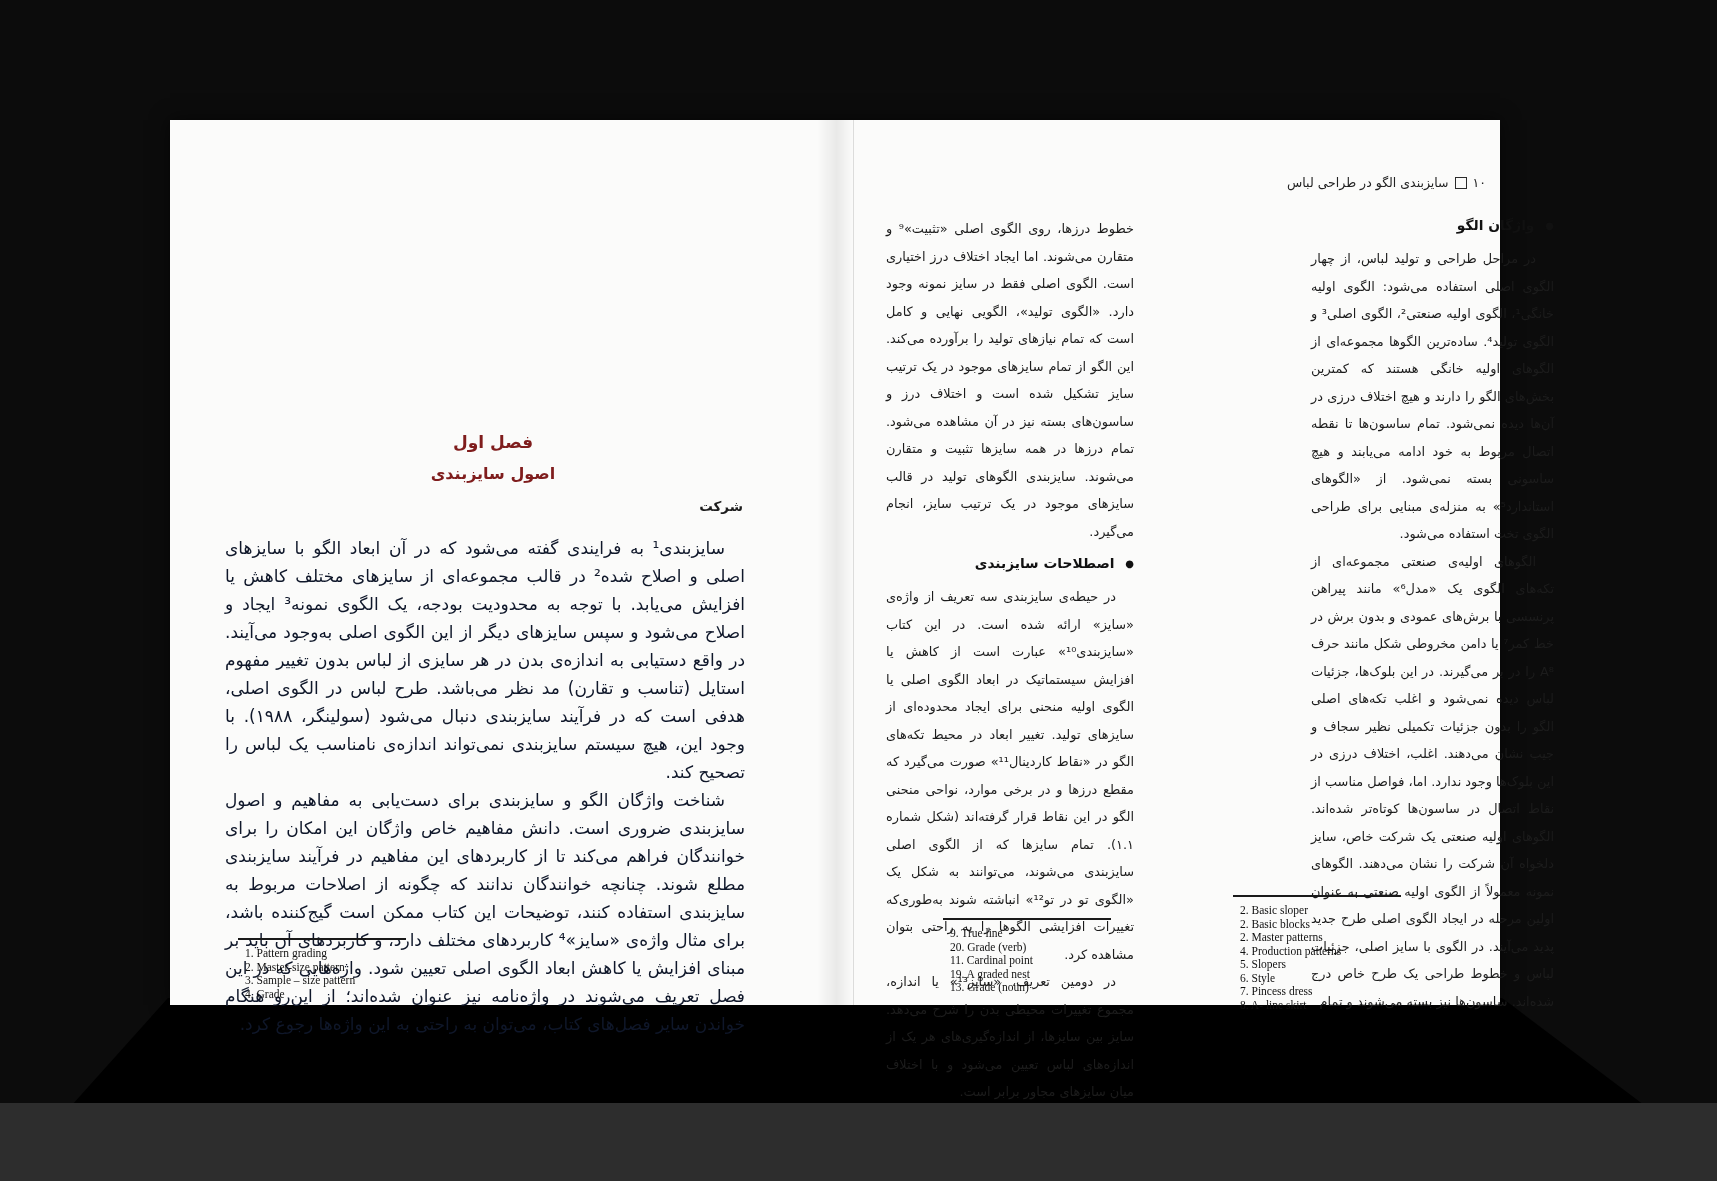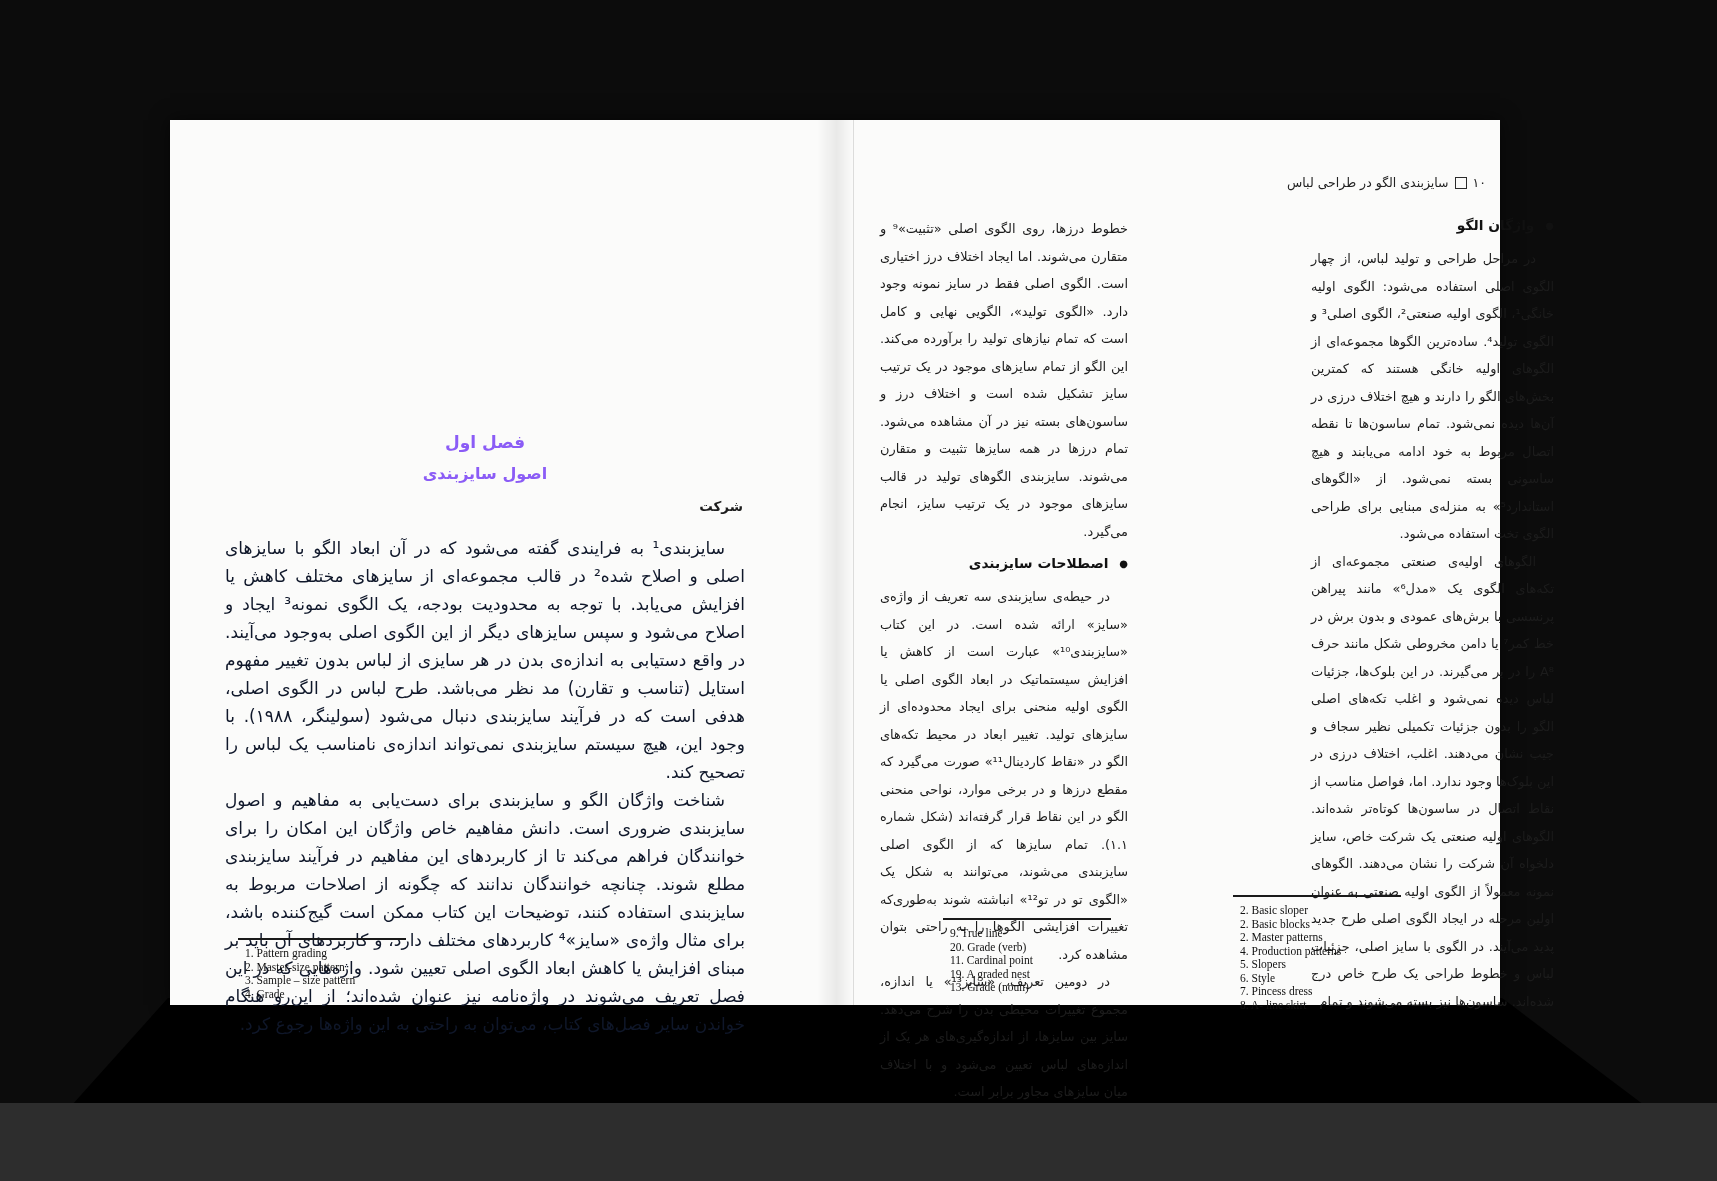--- a/index.html
+++ b/index.html
@@ -21,22 +21,22 @@
     position:absolute;left:647px;top:0;width:36px;height:100%;
     background:linear-gradient(90deg,rgba(0,0,0,0) 0%,rgba(0,0,0,.07) 55%,rgba(0,0,0,0) 100%);
     border-right:1px solid rgba(0,0,0,.12);
   }
   .page{position:absolute;top:0;height:100%;color:#1d1d1d;}
   .page-left{left:0;width:665px;}
   .page-right{left:665px;width:665px;}
 
   
   .chapter-label,.chapter-title{
-    position:absolute;left:55px;width:520px;text-align:center;
-    font-weight:bold;color:#8b5cf6;
+    position:absolute;left:63px;width:520px;text-align:center;
+    font-weight:bold;color:#7f1d1d;
   }
   .chapter-label{top:312px;font-size:17px;}
   .chapter-title{top:344px;font-size:16px;}
   .intro-heading{
     position:absolute;top:378px;right:92px;font-weight:bold;font-size:13.5px;direction:rtl;
   }
   .lp-body{
     position:absolute;top:414px;left:55px;width:520px;
     direction:rtl;text-align:justify;font-size:17px;line-height:28px;color:#0f172a;
   }
@@ -46,21 +46,21 @@
   .running-head{
     position:absolute;top:55px;right:14px;direction:rtl;font-size:12.5px;color:#222;
     display:flex;align-items:center;gap:6px;
   }
   .sq-icon{display:inline-block;width:10px;height:10px;border:1.6px solid #2b2b2b;}
   .col{
     position:absolute;top:95px;direction:rtl;text-align:justify;
     font-size:12.9px;line-height:27.5px;color:#1c1c1c;
   }
   .col-outer{left:434px;width:243px;margin-left:42px;}   
-  .col-inner{left:45px;width:248px;}    
+  .col-inner{left:51px;width:248px;}    
   .col h3{
     margin:0 0 9px 0;font-size:13.8px;font-weight:bold;color:#111;
     text-align:right;line-height:20px;
   }
   .col h3 .bullet{font-size:10px;margin-left:6px;vertical-align:1px;}
   .col p{margin:0;}
   .col p.indent{text-indent:18px;}
   .col h3.mid{margin-top:8px;}
 
   

